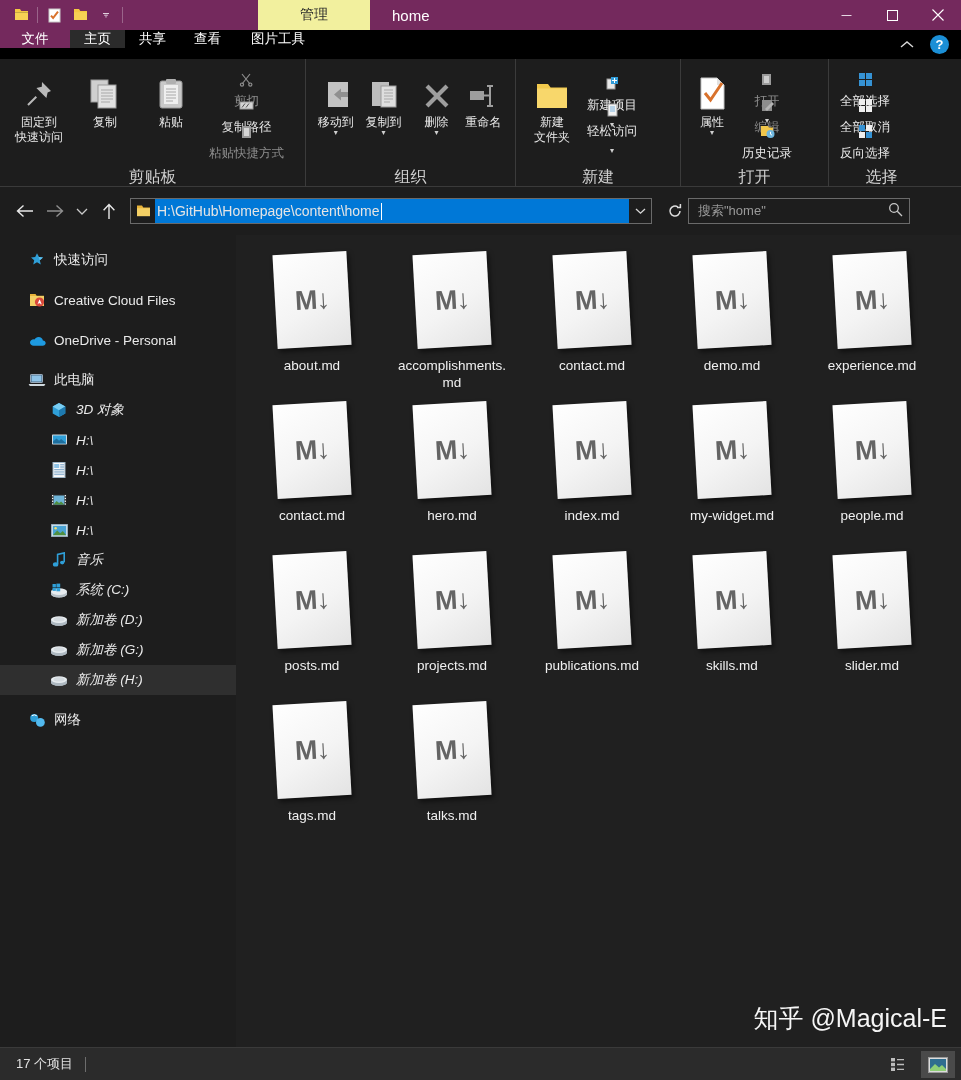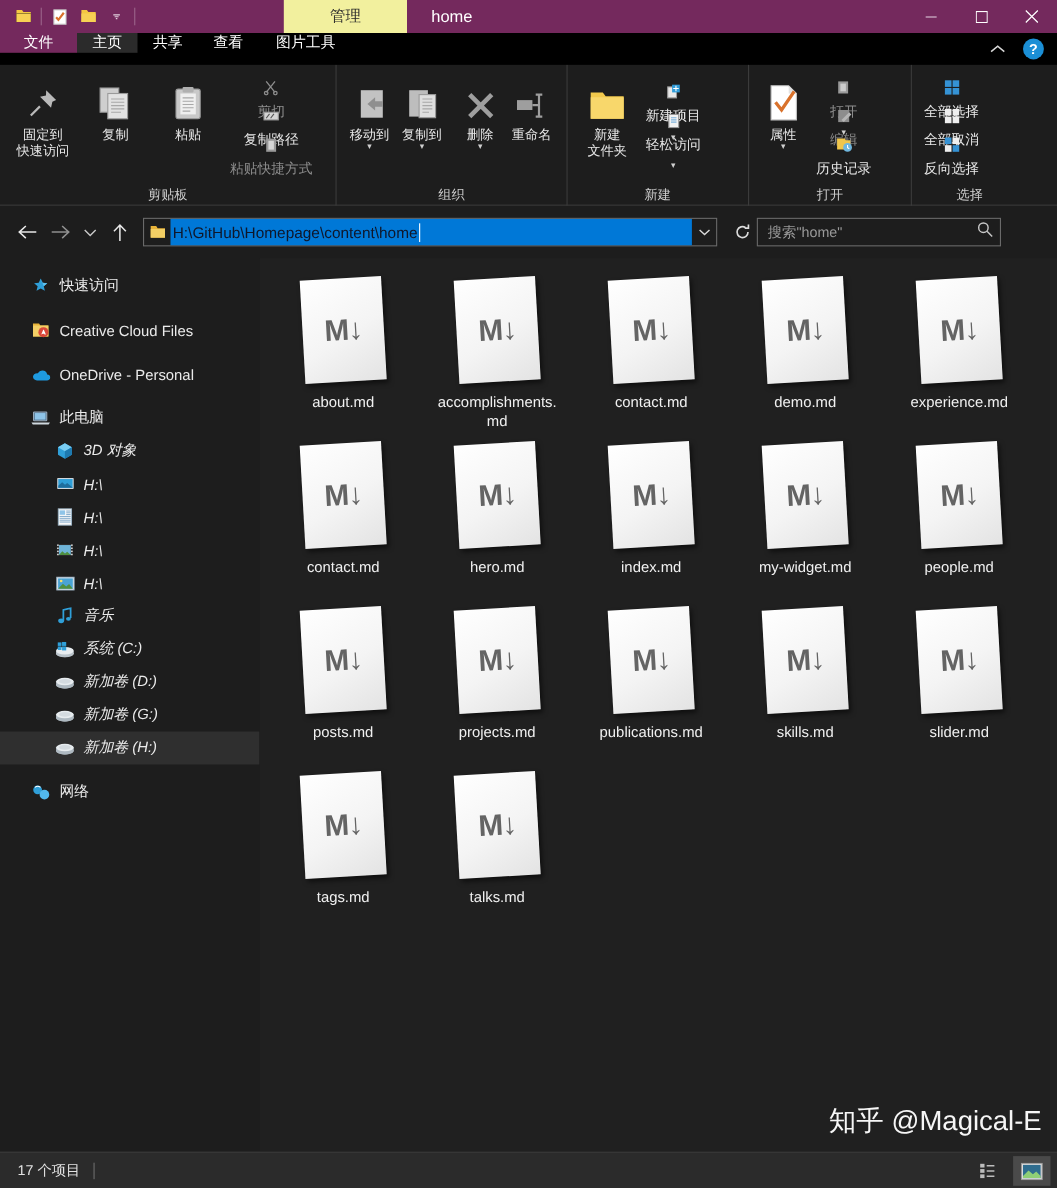--- a/index.html
+++ b/index.html
@@ -90,21 +90,21 @@
     position: relative;
     height: 128px;
     display: flex;
     flex-direction: column;
     padding-top: 4px;
   }
   .rgroup + .rgroup { border-left: 1px solid #3b3b3b; }
   .rgroup-body { flex: 1; display: flex; align-items: flex-start; padding: 4px 6px 0 6px; }
   .rgroup-label {
     height: 20px; text-align: center;
-    color: #cfcfcf; font-size: 12px;
+    color: #cfcfcf; font-size: 16px;
     display: flex; align-items: center; justify-content: center;
   }
   .bigbtn {
     width: 66px;
     display: flex; flex-direction: column; align-items: center;
     padding-top: 6px;
     color: #e8e8e8; font-size: 12px; line-height: 15px; text-align: center;
   }
   .bigbtn .bico { height: 38px; display: flex; align-items: flex-end; justify-content: center; margin-bottom: 4px; }
   .smallcol { display: flex; flex-direction: column; padding-top: 5px; gap: 2px; }
@@ -137,21 +137,21 @@
     height: 26px;
     display: flex; align-items: stretch;
     margin-left: 6px; margin-right: 8px;
     border: 1px solid #6a6a6a;
     background: #1d1d1d;
     max-width: 522px;
   }
   .addr-icon { width: 24px; display: flex; align-items: center; justify-content: center; }
   .addr-text {
     flex: 1; display: flex; align-items: center;
-    background: #0078d7; color: #0f172a;
+    background: #0078d7; color: #e5e5e5;
     font-size: 14px; padding: 0 2px;
     position: relative;
   }
   .addr-caret-line {
     width: 1px; height: 17px; background: #fff; margin-left: 1px;
   }
   .addr-drop {
     width: 22px; display: flex; align-items: center; justify-content: center;
     color: #d8d8d8; font-size: 10px;
   }

